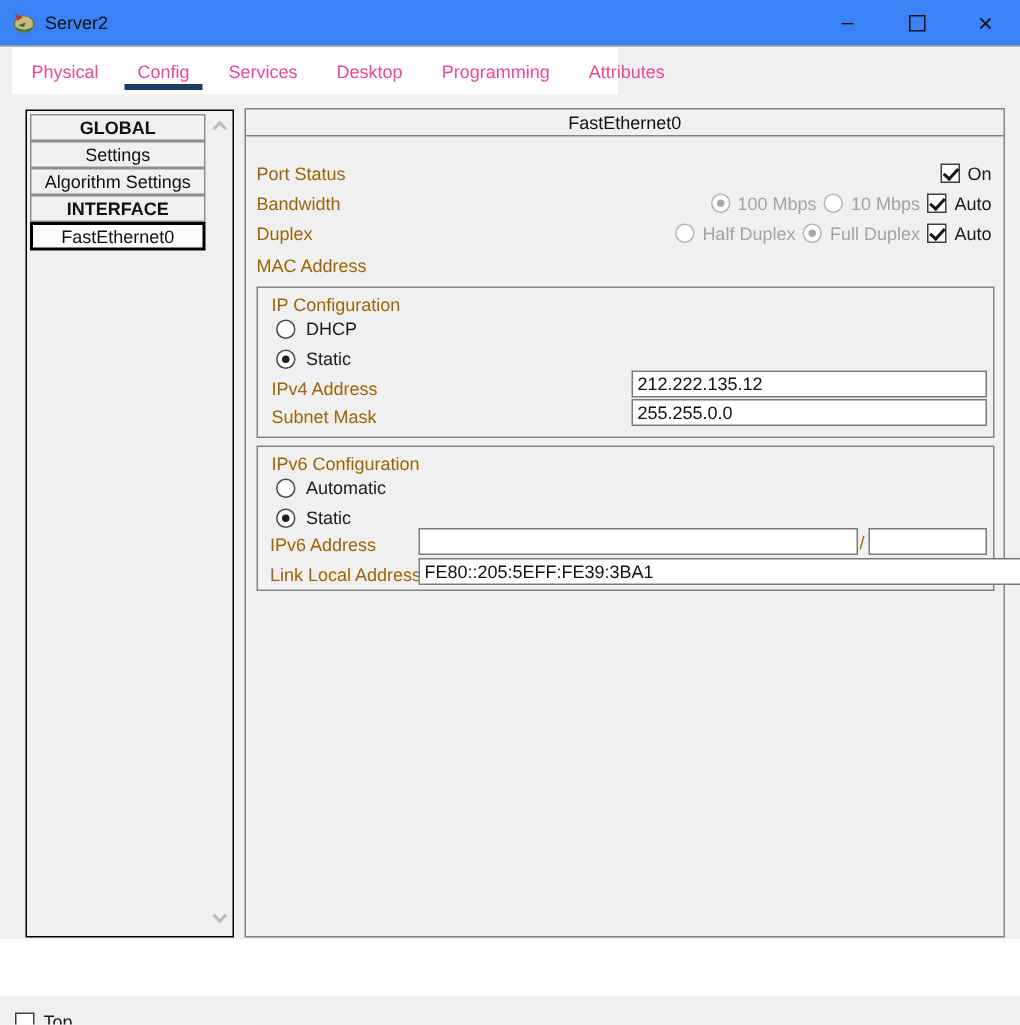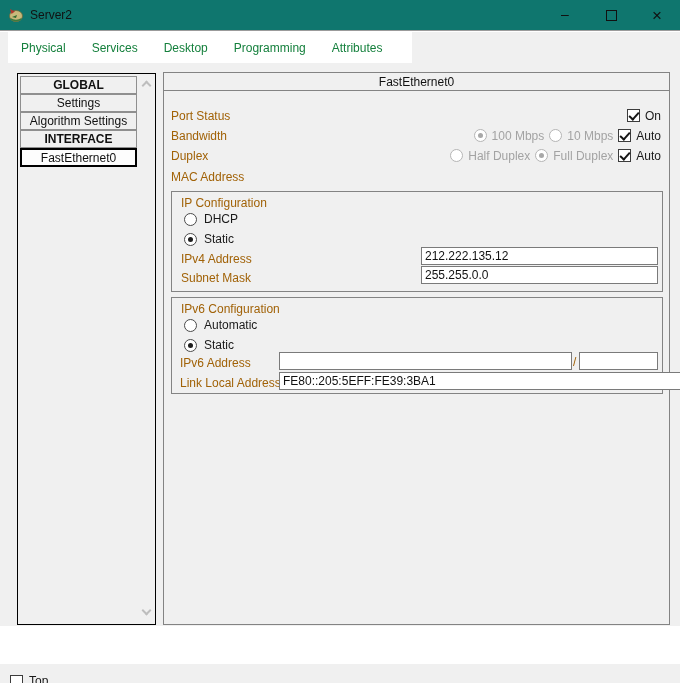--- a/index.html
+++ b/index.html
@@ -8,36 +8,36 @@
     position: relative;
     font-family: "Liberation Sans", sans-serif;
     font-size: 12px;
     color: #1a1a1a;
     background: #ffffff;
   }
 
   
   .titlebar {
     position: absolute; top: 0; left: 0; right: 0; height: 31px;
-    background: #0f766e; border-bottom: 1px solid #9b9b9b; padding-left: 33px;
+    background: #3b82f6; border-bottom: 1px solid #9b9b9b; padding-left: 33px;
   }
   .app-icon { position: absolute; left: 8px; top: 7px; width: 16px; height: 16px; }
   .window-title { position: absolute; left: 30px; top: 8px; font-size: 12px; color: #111; }
   .win-controls { position: absolute; right: 0; top: 0; height: 31px; display: flex; align-items: center; }
   .win-btn { width: 46px; height: 31px; display: flex; align-items: center; justify-content: center; color: #111; }
   .glyph-min { font-size: 14px; margin-top: -4px; }
   .glyph-max { width: 11px; height: 11px; border: 1px solid #111; display: inline-block; }
   .glyph-close { font-size: 17px; }
 
   
   .tabrow { position: absolute; top: 32px; left: 0; right: 0; height: 31px; background: #f0f0f0; }
   .tabs-white { position: absolute; left: 8px; top: 0; width: 404px; height: 31px; background: #ffffff; display: flex; }
   .tab {
     position: relative; padding: 0 13px; display: flex; align-items: center;
-    height: 100%; color: #15803d; cursor: default; white-space: nowrap;
+    height: 100%; color: #ec4899; cursor: default; white-space: nowrap;
   }
   .tab.active::after {
     content: ""; position: absolute; left: 4px; right: 4px; bottom: 3px; height: 4px;
     background: #1c3c62;
   }
 
   
   .content { position: absolute; top: 63px; left: 0; right: 0; bottom: 0; background: #f0f0f0; }
 
   
@@ -134,20 +134,23 @@
         <span class="glyph-close">×</span>
       </div>
   </div>
 </div>
 
 <div class="tabrow">
   <div class="tabs-white">
     <div class="tab">
         <span>Physical</span>
       </div>
+    <div class="tab active">
+        <span>Config</span>
+      </div>
     <div class="tab">
         <span>Services</span>
       </div>
     <div class="tab">
         <span>Desktop</span>
       </div>
     <div class="tab">
         <span>Programming</span>
       </div>
     <div class="tab">

